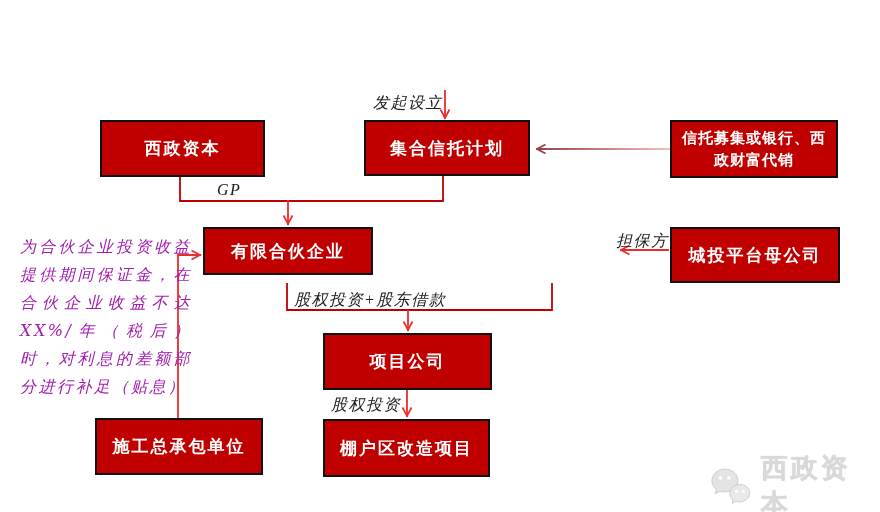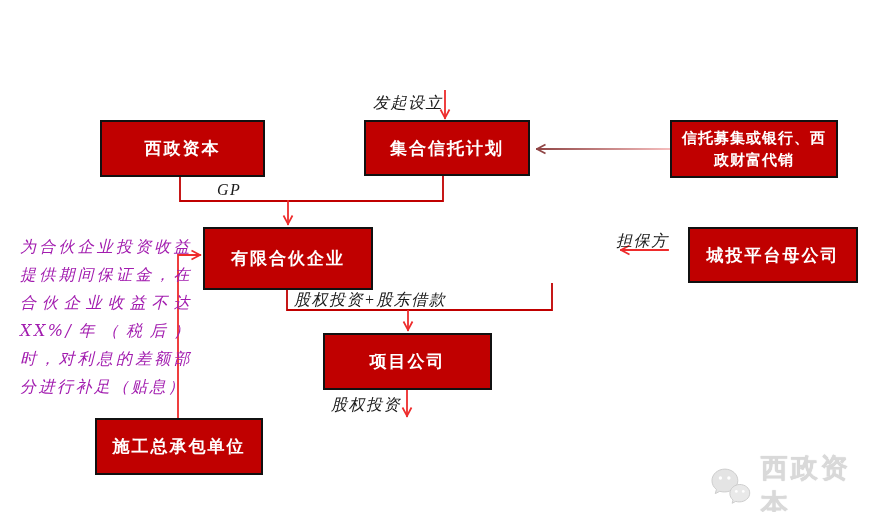--- a/index.html
+++ b/index.html
@@ -67,27 +67,28 @@
     <path class="w w-red" d="M178,417 V255 H200" marker-end="url(#ah-red)"></path>
   </svg>
 
 
   <div class="node" style="left:364px;top:120px;width:166px;height:56px;">集合信托计划</div>
 
   <div class="node" style="left:100px;top:120px;width:165px;height:57px;">西政资本</div>
 
   <div class="node small" style="left:670px;top:120px;width:168px;height:58px;">信托募集或银行、西政财富代销</div>
 
-  <div class="node" style="left:203px;top:227px;width:170px;height:63px;">有限合伙企业</div>
+  <div class="node" style="left:203px;top:227px;width:170px;height:48px;">有限合伙企业</div>
 
 
-  <div class="node" style="left:670px;top:227px;width:170px;height:56px;margin-left:18px;">城投平台母公司</div>
+  <div class="node" style="left:670px;top:227px;width:170px;height:56px;">城投平台母公司</div>
 
   <div class="node" style="left:323px;top:333px;width:169px;height:57px;">项目公司</div>
 
+  <div class="node" style="left:323px;top:419px;width:167px;height:58px;">棚户区改造项目</div>
 
   <div class="node" style="left:95px;top:418px;width:168px;height:57px;">施工总承包单位</div>
 
   <div class="edge-label" style="left:373px;top:93px;">发起设立</div>
 
   <div class="edge-label" style="left:199px;top:181px;margin-left:18px;">GP</div>
 
 
   <div class="edge-label" style="left:616px;top:231px;">担保方</div>
 

